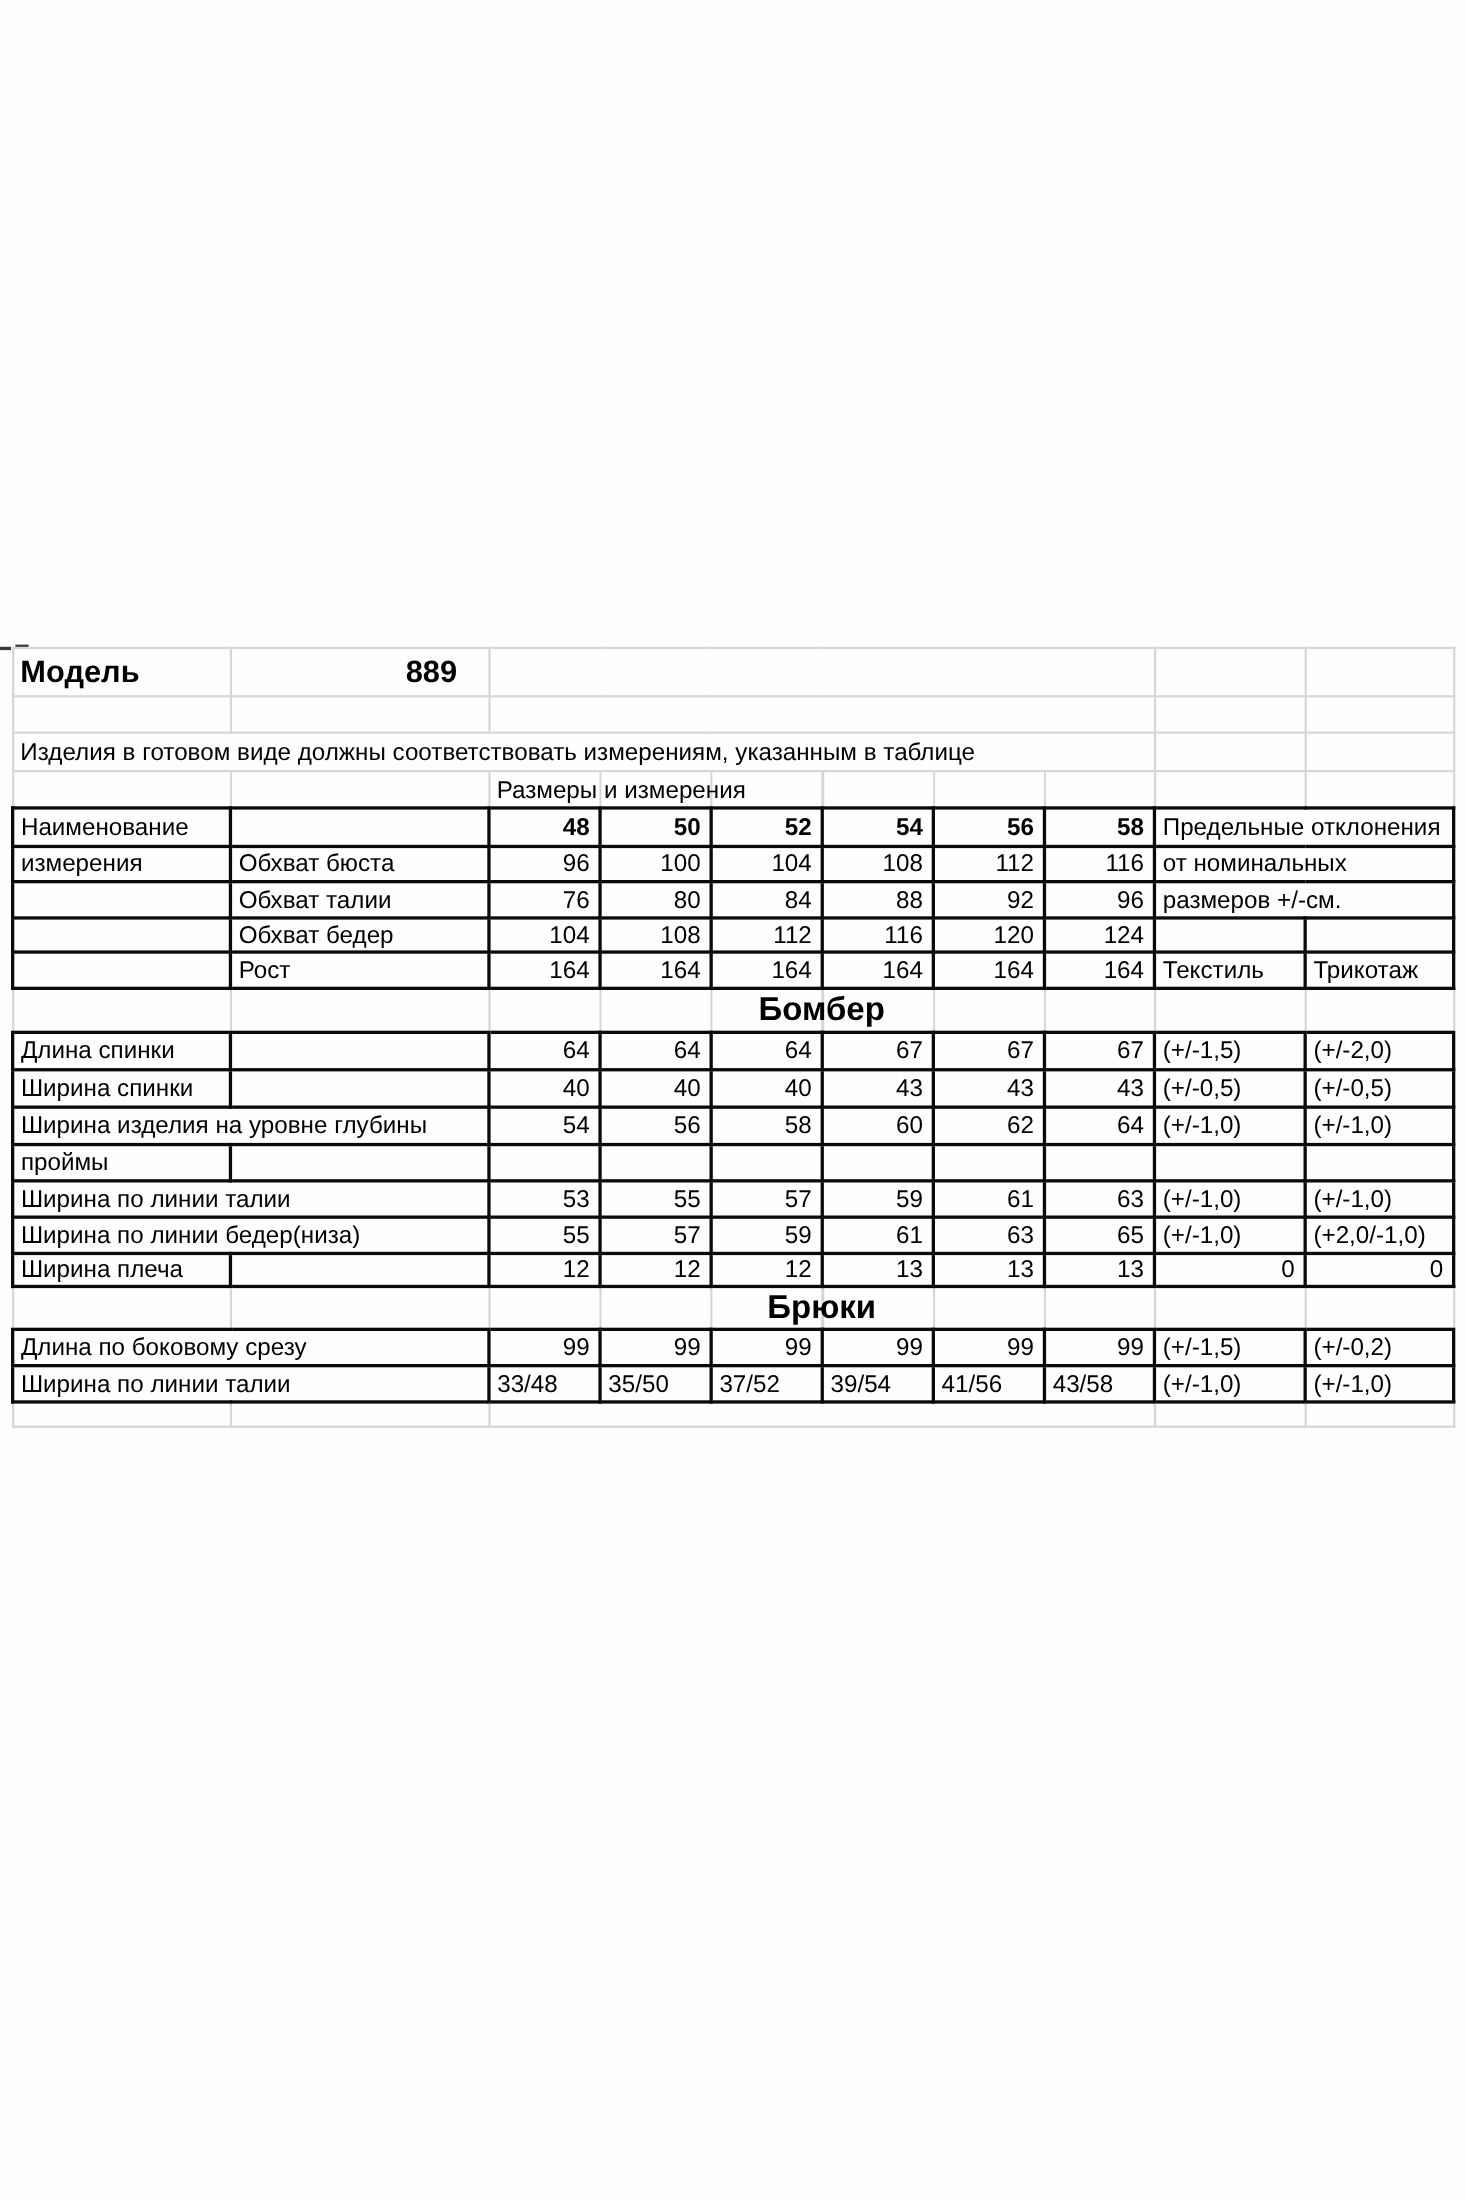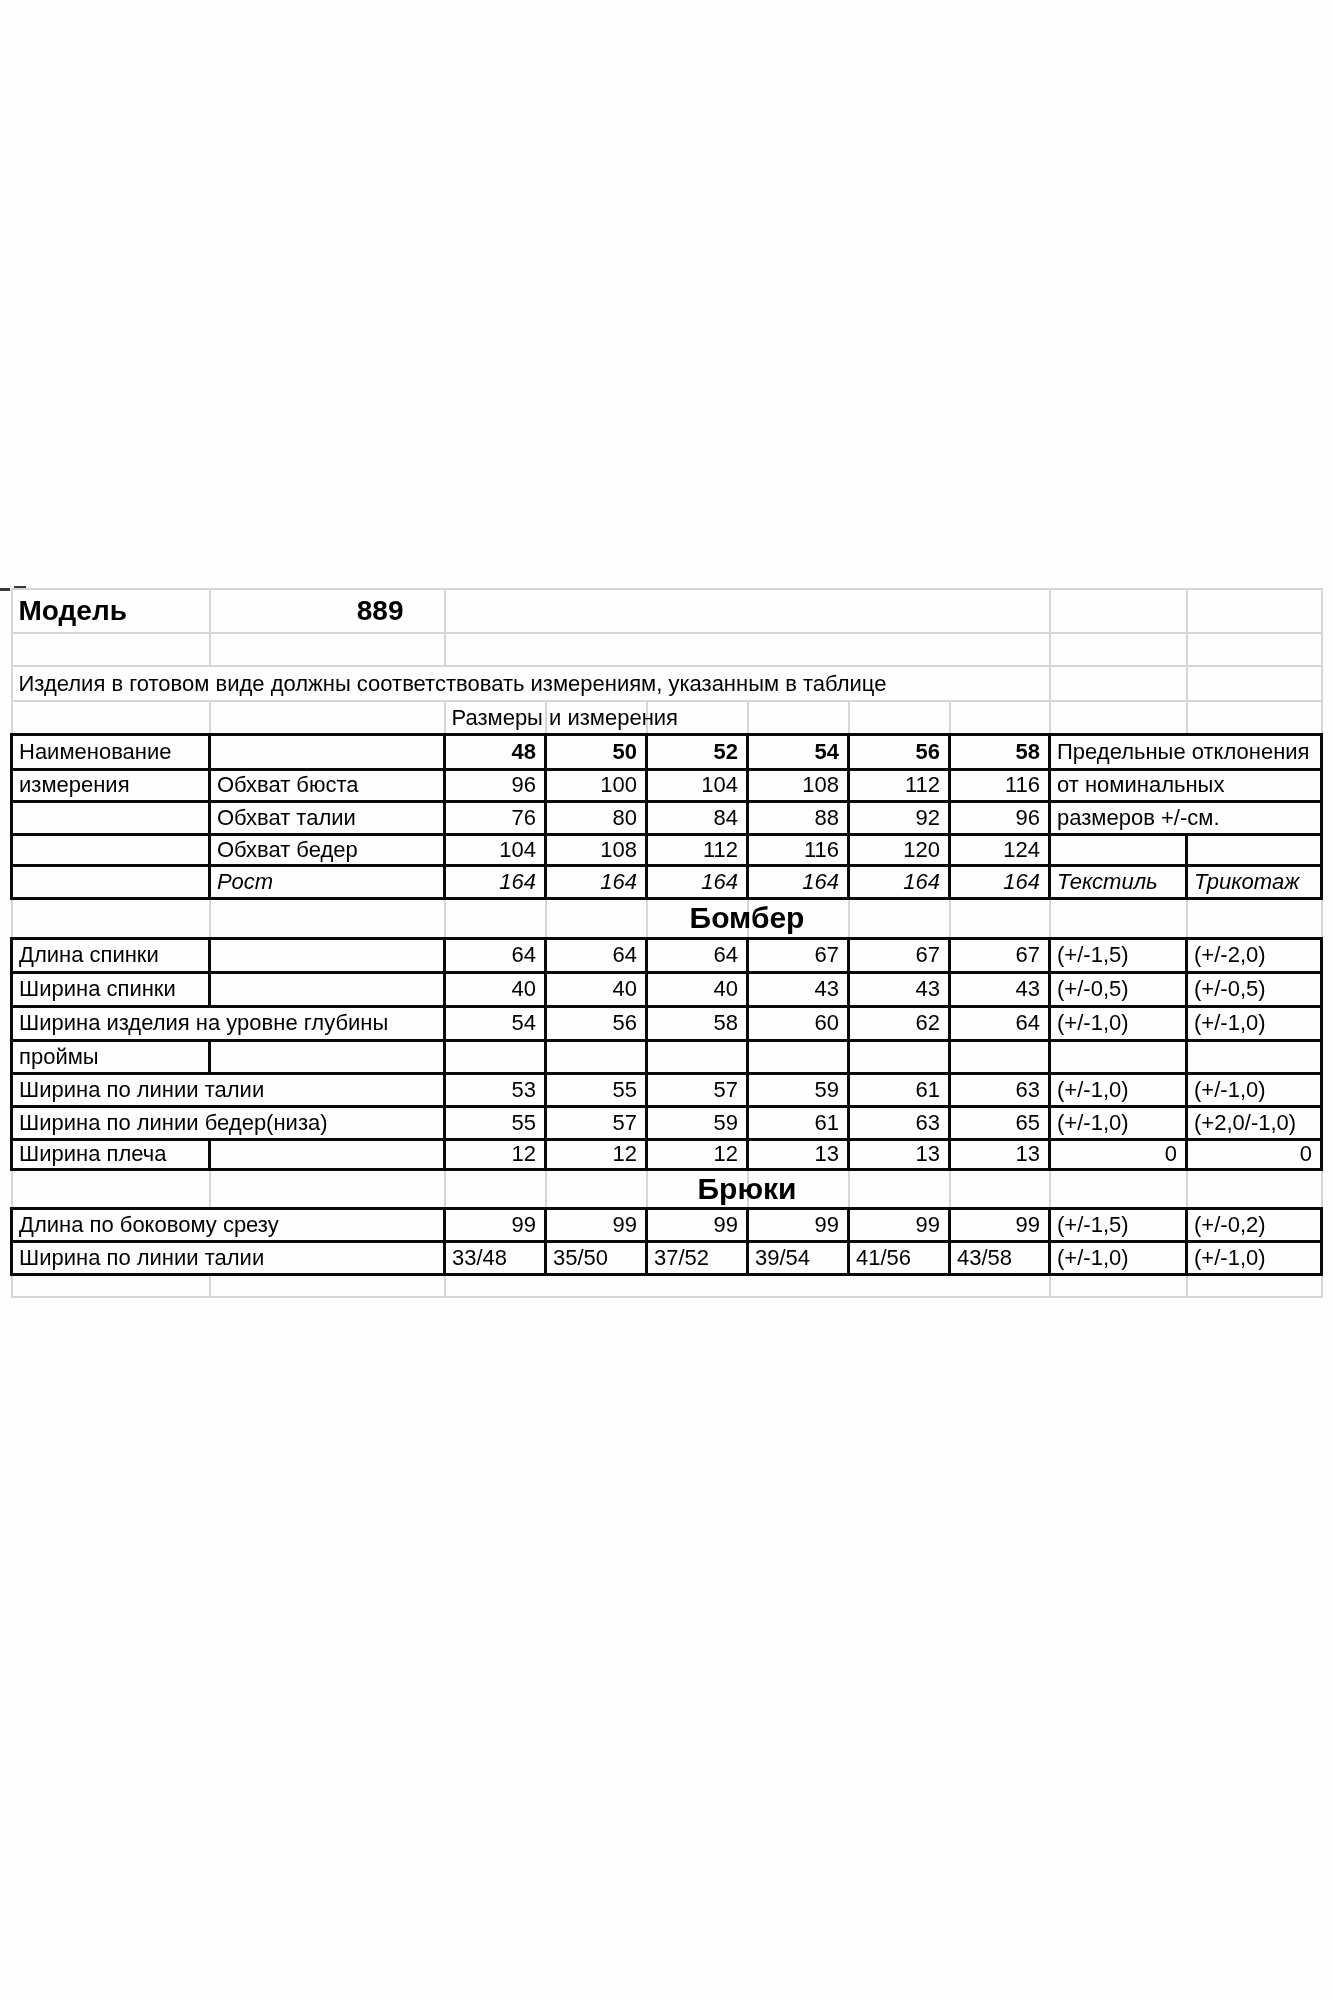--- a/index.html
+++ b/index.html
@@ -24,21 +24,21 @@
   tr.section td{
     border-left:2px solid #d6d6d6;border-right:2px solid #d6d6d6;
     border-top:3px solid #0a0a0a;border-bottom:3px solid #0a0a0a;
   }
   td.b{font-weight:bold;}
   td.left{text-align:left;}
   td.right{text-align:right;padding-right:8px;}
   td.center{text-align:center;}
   td.fs28{font-size:28px;}
   td.fs25{font-size:30px;}
-  td.pr25{padding-right:40px;}
+  td.pr25{padding-right:28px;}
   td.grad{background-image:repeating-linear-gradient(90deg,transparent 0 99px,#d6d6d6 99px 101px);}
   td.flag{position:relative;}
   td.flag::before{
     content:"";position:absolute;top:0;left:0;width:0;height:0;
     border-top:15px solid var(--flag,#217346);border-right:15px solid transparent;
   }
 </style>
 </head>
 <body>
 
@@ -122,21 +122,21 @@
           <td class="left">Обхват бедер</td>
           <td class="right">104</td>
           <td class="right">108</td>
           <td class="right">112</td>
           <td class="right">116</td>
           <td class="right">120</td>
           <td class="right">124</td>
           <td class=""></td>
           <td class=""></td>
         </tr>
-        <tr class="bold" style="height: 33px; font-style: italic;">
+        <tr class="bold" style="height: 33px;">
           <td class="left"></td>
           <td class="left">Рост</td>
           <td class="right">164</td>
           <td class="right">164</td>
           <td class="right">164</td>
           <td class="right">164</td>
           <td class="right">164</td>
           <td class="right">164</td>
           <td class="left">Текстиль</td>
           <td class="left">Трикотаж</td>

